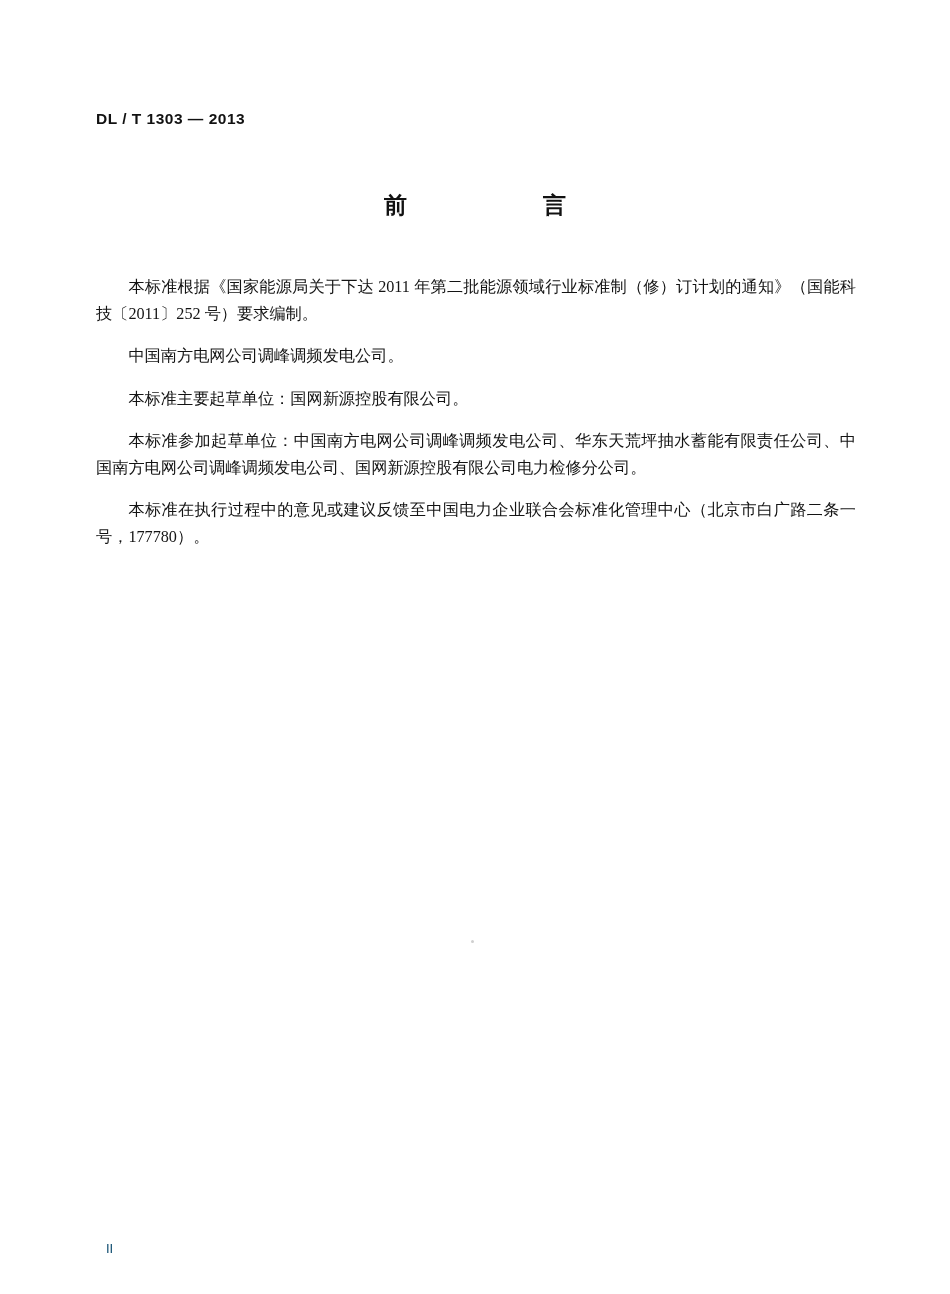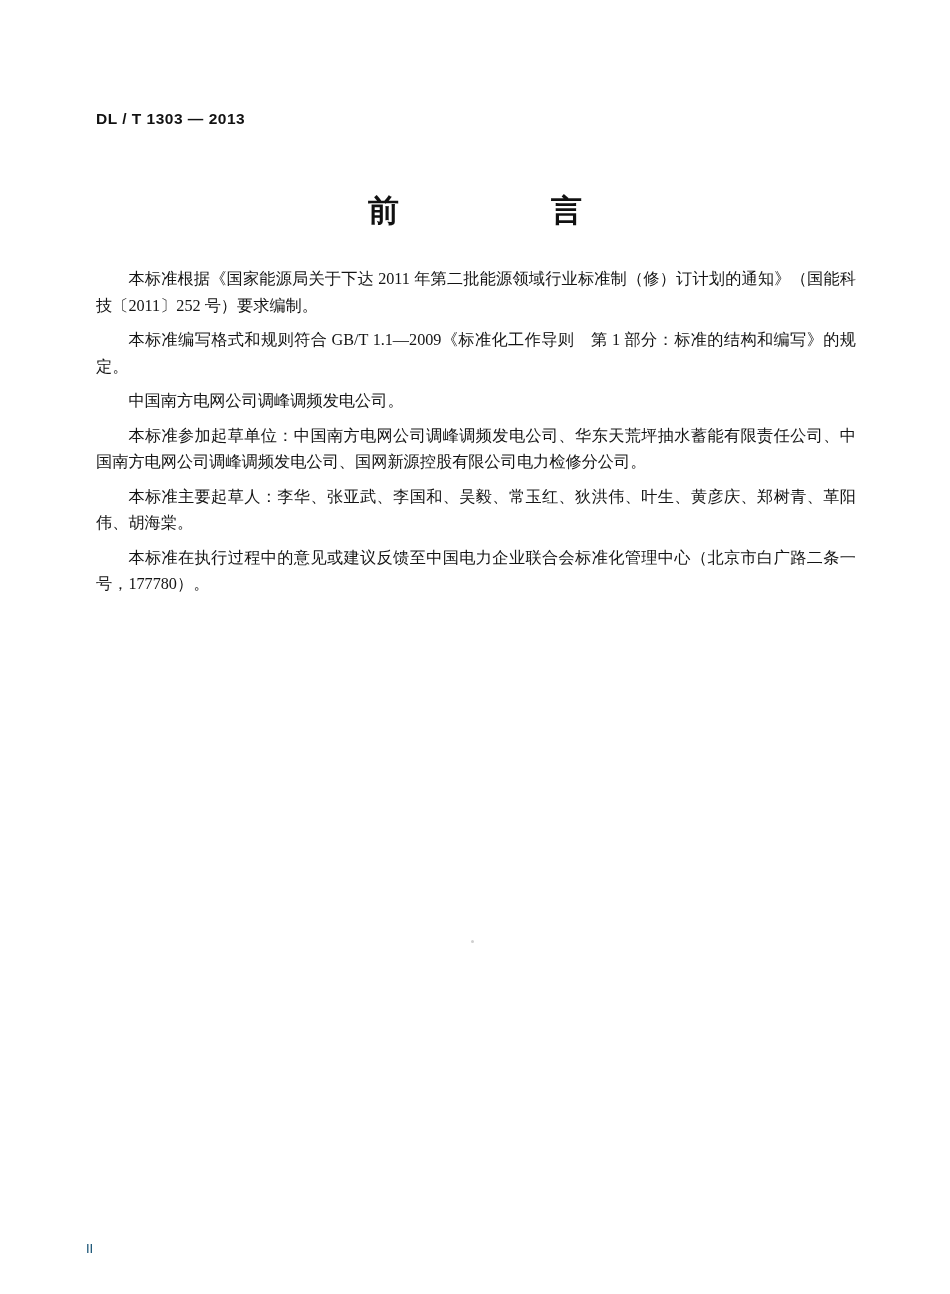--- a/index.html
+++ b/index.html
@@ -26,47 +26,47 @@
     font-size: 15.5px;
     letter-spacing: 0.5px;
     color: #111;
   }
   .title {
     position: absolute;
     top: 190px;
     left: 0;
     width: 950px;
     text-align: center;
-    font-size: 31px;
+    font-size: 23px;
     font-weight: bold;
     letter-spacing: 30px;
     text-indent: 30px;
     color: #111;
     font-family: "Liberation Serif", "DejaVu Serif", serif;
   }
   .body-block {
     position: absolute;
     top: 258px;
     left: 96px;
     width: 760px;
     font-size: 16.2px;
     line-height: 26.5px;
     color: #141414;
     text-align: justify;
   }
   .para {
-    margin: 8px 0 0 0;
+    margin: 16px 0 0 0;
     text-indent: 2em;
     text-align: justify;
     text-justify: inter-ideograph;
   }
   .page-number {
     position: absolute;
     bottom: 38px;
-    left: 86px;
+    left: 106px;
     font-family: "Liberation Sans", "DejaVu Sans", sans-serif;
     font-size: 13px;
     color: #0c4a6e;
   }
   .faint-dot {
     position: absolute;
     left: 471px;
     top: 940px;
     width: 3px;
     height: 3px;
@@ -78,24 +78,23 @@
 <body>
 
 <div class="page">
 
   <div class="header-std">DL / T 1303 — 2013</div>
 
   <div class="title">前　　言</div>
 
   <div class="body-block">
     <p class="para">本标准根据《国家能源局关于下达 2011 年第二批能源领域行业标准制（修）订计划的通知》（国能科技〔2011〕252 号）要求编制。</p>
-    <p class="para">本标准编写格式和规则符合 GB/T 1.1—2009《标准化工作导则　第 1 部分：标准的结构和编写》的规定。</p>
     <p class="para">中国南方电网公司调峰调频发电公司。</p>
+    <p class="para">本标准主要起草单位：国网新源控股有限公司。</p>
     <p class="para">本标准参加起草单位：中国南方电网公司调峰调频发电公司、华东天荒坪抽水蓄能有限责任公司、中国南方电网公司调峰调频发电公司、国网新源控股有限公司电力检修分公司。</p>
-    <p class="para">本标准主要起草人：李华、张亚武、李国和、吴毅、常玉红、狄洪伟、叶生、黄彦庆、郑树青、革阳伟、胡海棠。</p>
     <p class="para">本标准在执行过程中的意见或建议反馈至中国电力企业联合会标准化管理中心（北京市白广路二条一号，177780）。</p>
   </div>
 
   <div class="faint-dot"></div>
 
   <div class="page-number">II</div>
 
 </div>
 
 </body></html>

